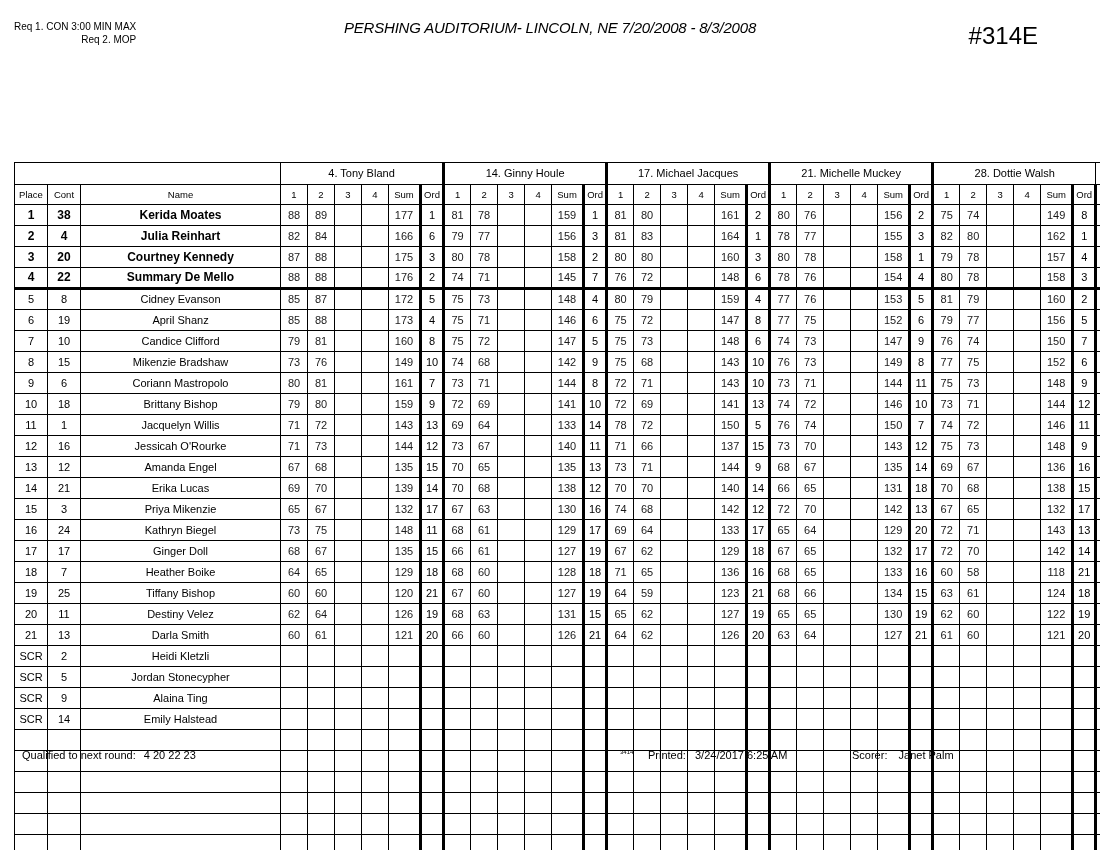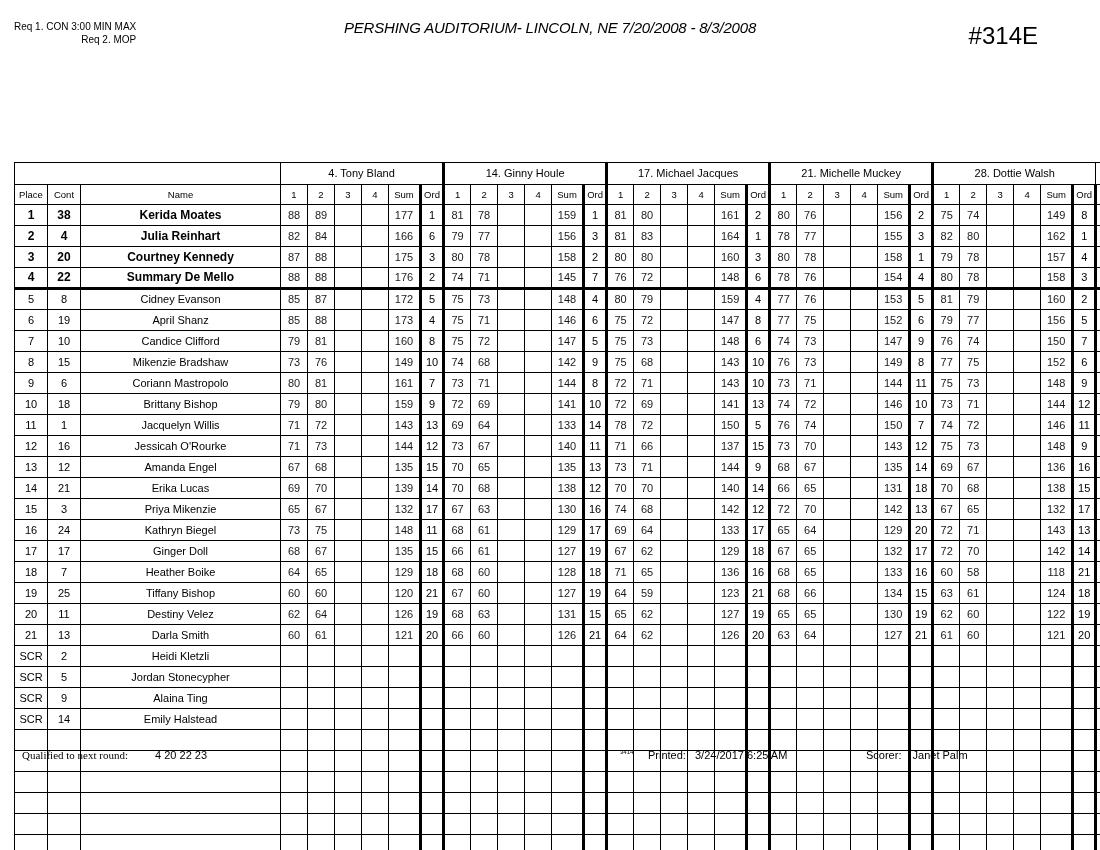--- a/index.html
+++ b/index.html
@@ -119,29 +119,29 @@
 
   
   .footer {
     position: absolute;
     left: 14px; top: 748px;
     width: 1038px;
     font-size: 11px;
     line-height: 14px;
   }
   .f-qual { position: absolute; left: 8px; top: 0; white-space: nowrap; }
-  .f-qual .lbl { margin-right: 24px; font-family: Liberation Serif, serif; }
+  .f-qual .lbl { margin-right: 5px; }
   .f-tiny {
     position: absolute; left: 606px; top: -3px;
     font-size: 6px;
   }
   .f-printed { position: absolute; left: 634px; top: 0; white-space: nowrap; text-align: center; }
   .f-printed .lbl { margin-right: 6px; }
   .f-scorer { position: absolute; left: 838px; top: 0; white-space: nowrap; }
-  .f-scorer .lbl { margin-right: 8px; padding-left: 14px; }
+  .f-scorer .lbl { margin-right: 8px; }
 </style>
 </head>
 <body>
 
 <div class="req-block">
   <span class="req-line">Req  1.  CON   3:00 MIN MAX</span>
   <span class="req-line">Req  2.  MOP</span>
 </div>
 
 <div class="title-block">

